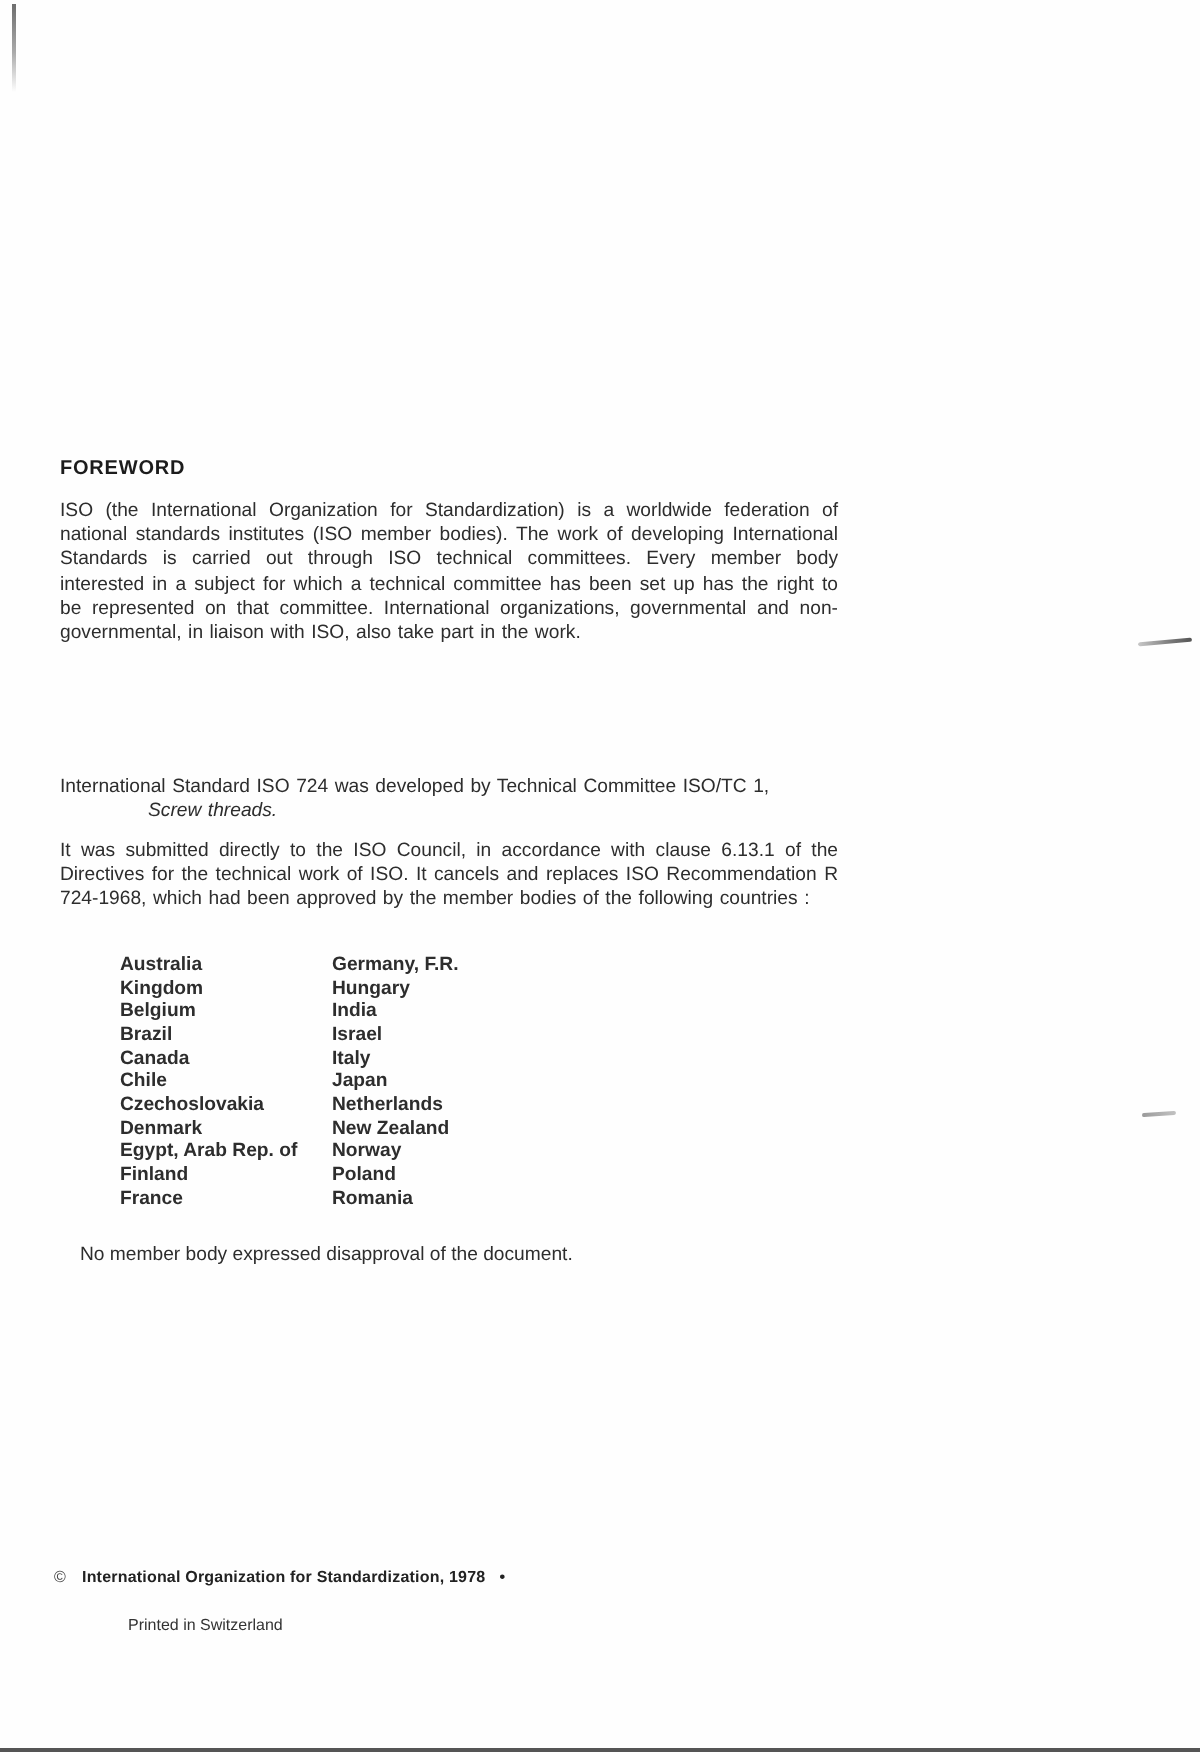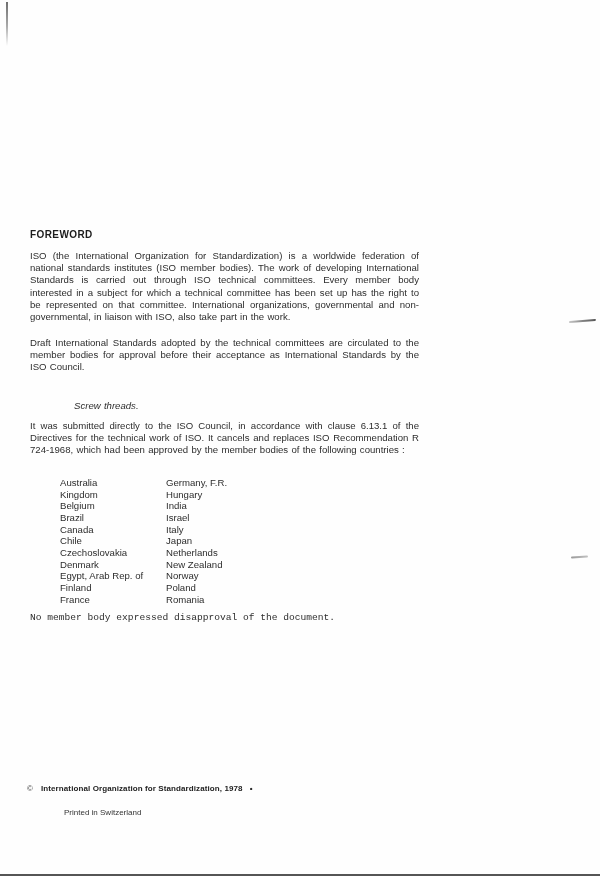--- a/index.html
+++ b/index.html
@@ -49,32 +49,32 @@
     width: 600px;
     height: 130px;
   }
   .country-col {
     position: absolute;
     top: 0;
     font-size: 9.6px;
     line-height: 11.65px;
     color: #2d2d2d;
     white-space: nowrap;
+    font-weight: bold;
   }
   .country-col-1 { left: 60px; }
   .country-col-2 { left: 166px; }
   .country-col-3 { left: 277px; }
   .closing {
     position: absolute;
     left: 30px;
     top: 612px;
-    margin: 0;
+    margin: 10px;
     font-size: 9.6px;
     color: #2d2d2d;
-    font-family: Liberation Mono, monospace;
   }
   .copyright-line {
     position: absolute;
     left: 27px;
     top: 784px;
     margin: 0;
     font-size: 8px;
     font-weight: bold;
     color: #222222;
     letter-spacing: 0.1px;
@@ -144,23 +144,22 @@
 <div class="page">
 
   <div class="artifact-vline"></div>
   <div class="artifact-dash-1"></div>
   <div class="artifact-dash-2"></div>
 
   <h1 class="heading">FOREWORD</h1>
 
   <p class="para" id="para-iso-intro">ISO (the International Organization for Standardization) is a worldwide federation of national standards institutes (ISO member bodies). The work of developing International Standards is carried out through ISO technical committees. Every member body interested in a subject for which a technical committee has been set up has the right to be represented on that committee. International organizations, governmental and non-governmental, in liaison with ISO, also take part in the work.</p>
 
-  <p class="para" id="para-draft">Draft International Standards adopted by the technical committees are circulated to the member bodies for approval before their acceptance as International Standards by the ISO Council.</p>
 
-  <p class="para" id="para-committee"><br><em>Screw threads.</em></p>
+  <p class="para" id="para-committee"><span>International Standard ISO 724 was developed by Technical Committee ISO/TC 1,</span><br><em>Screw threads.</em></p>
 
   <p class="para" id="para-submission">It was submitted directly to the ISO Council, in accordance with clause 6.13.1 of the Directives for the technical work of ISO. It cancels and replaces ISO Recommendation R 724-1968, which had been approved by the member bodies of the following countries :</p>
 
   <div class="countries">
     <div class="country-col country-col-1">
         <div>Australia</div>
         <div>Kingdom</div>
         <div>Belgium</div>
         <div>Brazil</div>
         <div>Canada</div>

